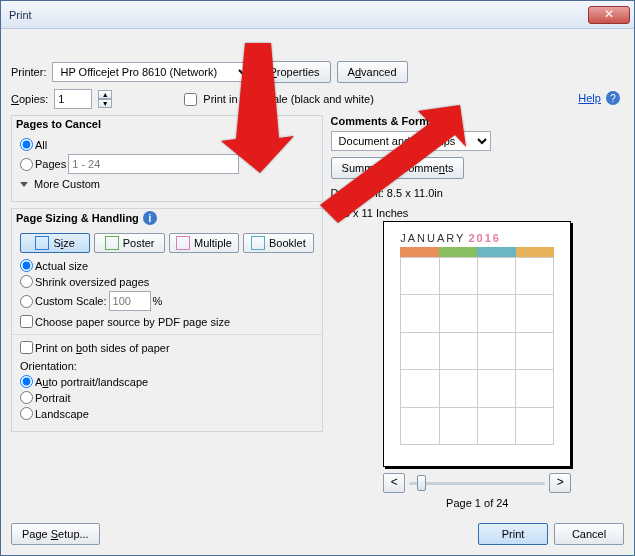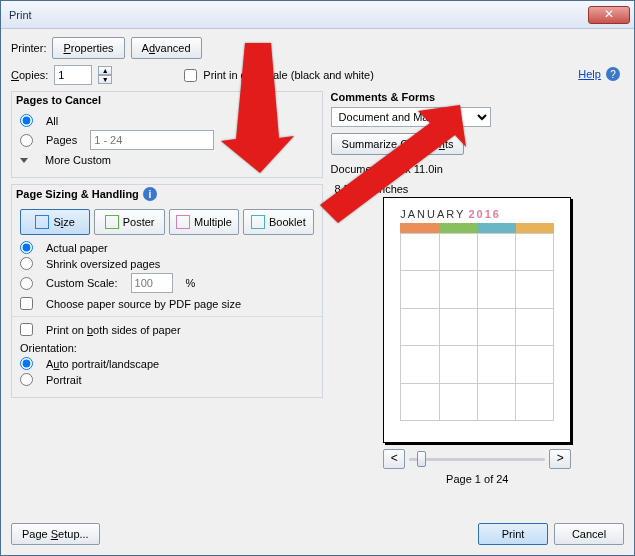--- a/index.html
+++ b/index.html
@@ -1,43 +1,43 @@
 <!DOCTYPE html>
 <html><head>
 <meta charset="utf-8">
 <style>
 * { box-sizing: border-box; font-family: "Segoe UI", Tahoma, sans-serif; font-size: 11px; }
 body { margin: 0; background: #fff; width: 635px; height: 556px; position: relative; }
 .window { border: 1px solid #4a6d94; width: 635px; height: 556px; background: #f0f0f0; display: flex; flex-direction: column; }
 .titlebar { height: 28px; background: linear-gradient(#f4f7fc, #dde6f3); display: flex; align-items: center; padding: 0 2px 0 8px; border-bottom: 1px solid #b8c7dd; }
 .titlebar .title { flex: 1; color: #1a2a44; }
 .close-btn { width: 42px; height: 18px; background: linear-gradient(#e9a2a0,#c9534a); border: 1px solid #93342f; border-radius: 3px; color: #fff; text-align: center; line-height: 15px; font-size: 12px; margin-right: 2px; }
-.content { flex: 1; padding: 8px 10px; position: relative; background: #f0f0f0; }
+.content { flex: 1; padding: 8px 10px; position: relative; background: #f0f0f0; margin-top: 24px; }
 .row { display: flex; align-items: center; gap: 6px; margin-bottom: 6px; }
 .label { color: #000; }
 .underline { text-decoration: underline; }
 select, input[type=text] { border: 1px solid #a1acb8; background: #fff; padding: 1px 3px; height: 20px; }
 .select-printer { width: 200px; }
 .btn { background: linear-gradient(#fdfdfd,#e4e9ef); border: 1px solid #8a9bad; border-radius: 2px; padding: 2px 10px; height: 22px; cursor: pointer; }
 .copies { width: 38px; }
 .spinner { display: flex; flex-direction: column; width: 14px; }
 .spinner div { height: 9px; border: 1px solid #9aa9b8; background: linear-gradient(#fff,#e3e8ee); font-size: 7px; text-align: center; line-height: 7px; }
 .help-link { color: #0645cc; cursor: pointer; position: absolute; top: 38px; right: 14px; }
 .help-link .icon { width: 14px; height: 14px; border-radius: 7px; background: #3b78cc; color: #fff; display: inline-flex; align-items: center; justify-content: center; font-size: 10px; margin-left: 2px; }
 .columns { display: flex; gap: 8px; margin-top: 2px; }
 .left-col { flex: 1.03; display: flex; flex-direction: column; gap: 6px; }
 .right-col { flex: 0.97; display: flex; flex-direction: column; }
 .group { border: 1px solid #cfd6dd; padding: 6px 8px 8px; background: #f0f0f0; }
 .group-title { font-weight: bold; margin: -6px -8px 6px; padding: 2px 4px; color: #000; }
-.radio-row,.check-row { display: flex; align-items: center; gap: 13px; margin: 3px 0; }
+.radio-row,.check-row { display: flex; align-items: center; gap: 2px; margin: 3px 0; }
 input[type=radio],input[type=checkbox]{ margin:0; }
-.pages-input { width: 124px; color: #777; }
+.pages-input { width: 171px; color: #777; }
 .more-tri { display:inline-block; width:0;height:0;border-left:4px solid transparent;border-right:4px solid transparent;border-top:5px solid #555; margin-right:4px; vertical-align:middle;}
 .handling-btns { display: flex; gap: 4px; margin-bottom: 6px; }
-.hbtn { flex:1; border:1px solid #8a9bad; border-radius:2px; background: linear-gradient(#fdfdfd,#e8edf2); height:26px; display:flex; align-items:center; justify-content:center; gap:4px; cursor:pointer;}
+.hbtn { flex:1; border:1px solid #8a9bad; border-radius:2px; background: linear-gradient(#fdfdfd,#e8edf2); height:20px; display:flex; align-items:center; justify-content:center; gap:4px; cursor:pointer;}
 .hbtn.active { border-color:#2f6fb0; background: linear-gradient(#e3f0fc,#c4def6); }
 .icon-sq { width:14px;height:14px;display:inline-block;border:1.5px solid;}
 .icon-sq.size{border-color:#2b7de1;} .icon-sq.poster{border-color:#63b24b;} .icon-sq.mult{border-color:#d97db8;} .icon-sq.book{border-color:#4ab0c4;}
 .scale-input { width: 42px; background:#e8e8e8; color:#777;}
 .help-i { width:14px;height:14px;border-radius:7px;background:#3b78cc;color:#fff;display:inline-flex;align-items:center;justify-content:center;font-size:10px;margin-left:4px;}
 .cf-select { width: 160px; }
 .doc-dim { margin: 8px 0 4px; }
 .preview-wrap { display:flex; flex-direction:column; align-items:center; margin-top:4px; }
 .preview-size { color:#000; margin-bottom:2px; align-self:flex-start; padding-left:4px;}
 .preview { width: 188px; height: 246px; background:#fff; border:1px solid #000; box-shadow: 2px 2px 0 #000; position:relative; padding: 10px 16px; }
@@ -63,20 +63,21 @@
 
 <div class="window">
   <div class="titlebar">
     <span class="title">Print</span>
     <div class="close-btn">✕</div>
   </div>
 
   <div class="content">
     <div class="row">
       <span class="label"><span>Printer:</span></span>
+      <select class="select-printer"><option>HP Officejet Pro 8610 (Network)</option></select>
       <button class="btn"><span class="underline">P</span><span>roperties</span></button>
       <button class="btn"><span>A</span><span class="underline">d</span><span>vanced</span></button>
     </div>
     <a class="help-link"><span class="underline">Help</span> <span class="icon">?</span></a>
 
     <div class="row">
       <span class="label"><span class="underline">C</span>opies:</span>
       <input type="text" class="copies" value="1" style="">
       <div class="spinner">
           <div>▲</div>
@@ -121,21 +122,21 @@
                 <span class="icon-sq mult"></span>
                 <span>Multiple</span>
               </div>
             <div class="hbtn">
                 <span class="icon-sq book"></span>
                 <span>Booklet</span>
               </div>
           </div>
           <div class="radio-row">
               <input type="radio" name="sz" checked="" style="">
-              <span>Actual paper</span>
+              <span>Actual size</span>
             </div>
           <div class="radio-row">
               <input type="radio" name="sz" style="">
               <span>Shrink oversized pages</span>
             </div>
           <div class="radio-row">
               <input type="radio" name="sz" style="">
               <span>Custom Scale:</span> 
               <input type="text" class="scale-input" disabled="" value="100" style=""> 
               <span>%</span>
@@ -150,20 +151,24 @@
               <span>Print on <span class="underline">b</span>oth sides of paper</span>
             </div>
           <div style="margin-top:6px">Orientation:</div>
           <div class="radio-row">
               <input type="radio" name="or" checked="" style="">
               <span>A<span class="underline">u</span>to portrait/landscape</span>
             </div>
           <div class="radio-row">
               <input type="radio" name="or" style="">
               <span>Portrait</span>
+            </div>
+          <div class="radio-row">
+              <input type="radio" name="or" style="">
+              <span>Landscape</span>
             </div>
         </div>
       </div>
 
       <div class="right-col">
         <div>
           <div class="group-title" style="padding:0;margin:0 0 4px;">Comments &amp; Forms</div>
           <select class="cf-select"><option>Document and Markups</option></select>
           <div style="margin-top:6px;"><button class="btn">Summarize Comme<span class="underline">n</span>ts</button></div>
           <div class="doc-dim">Document: 8.5 x 11.0in</div>

